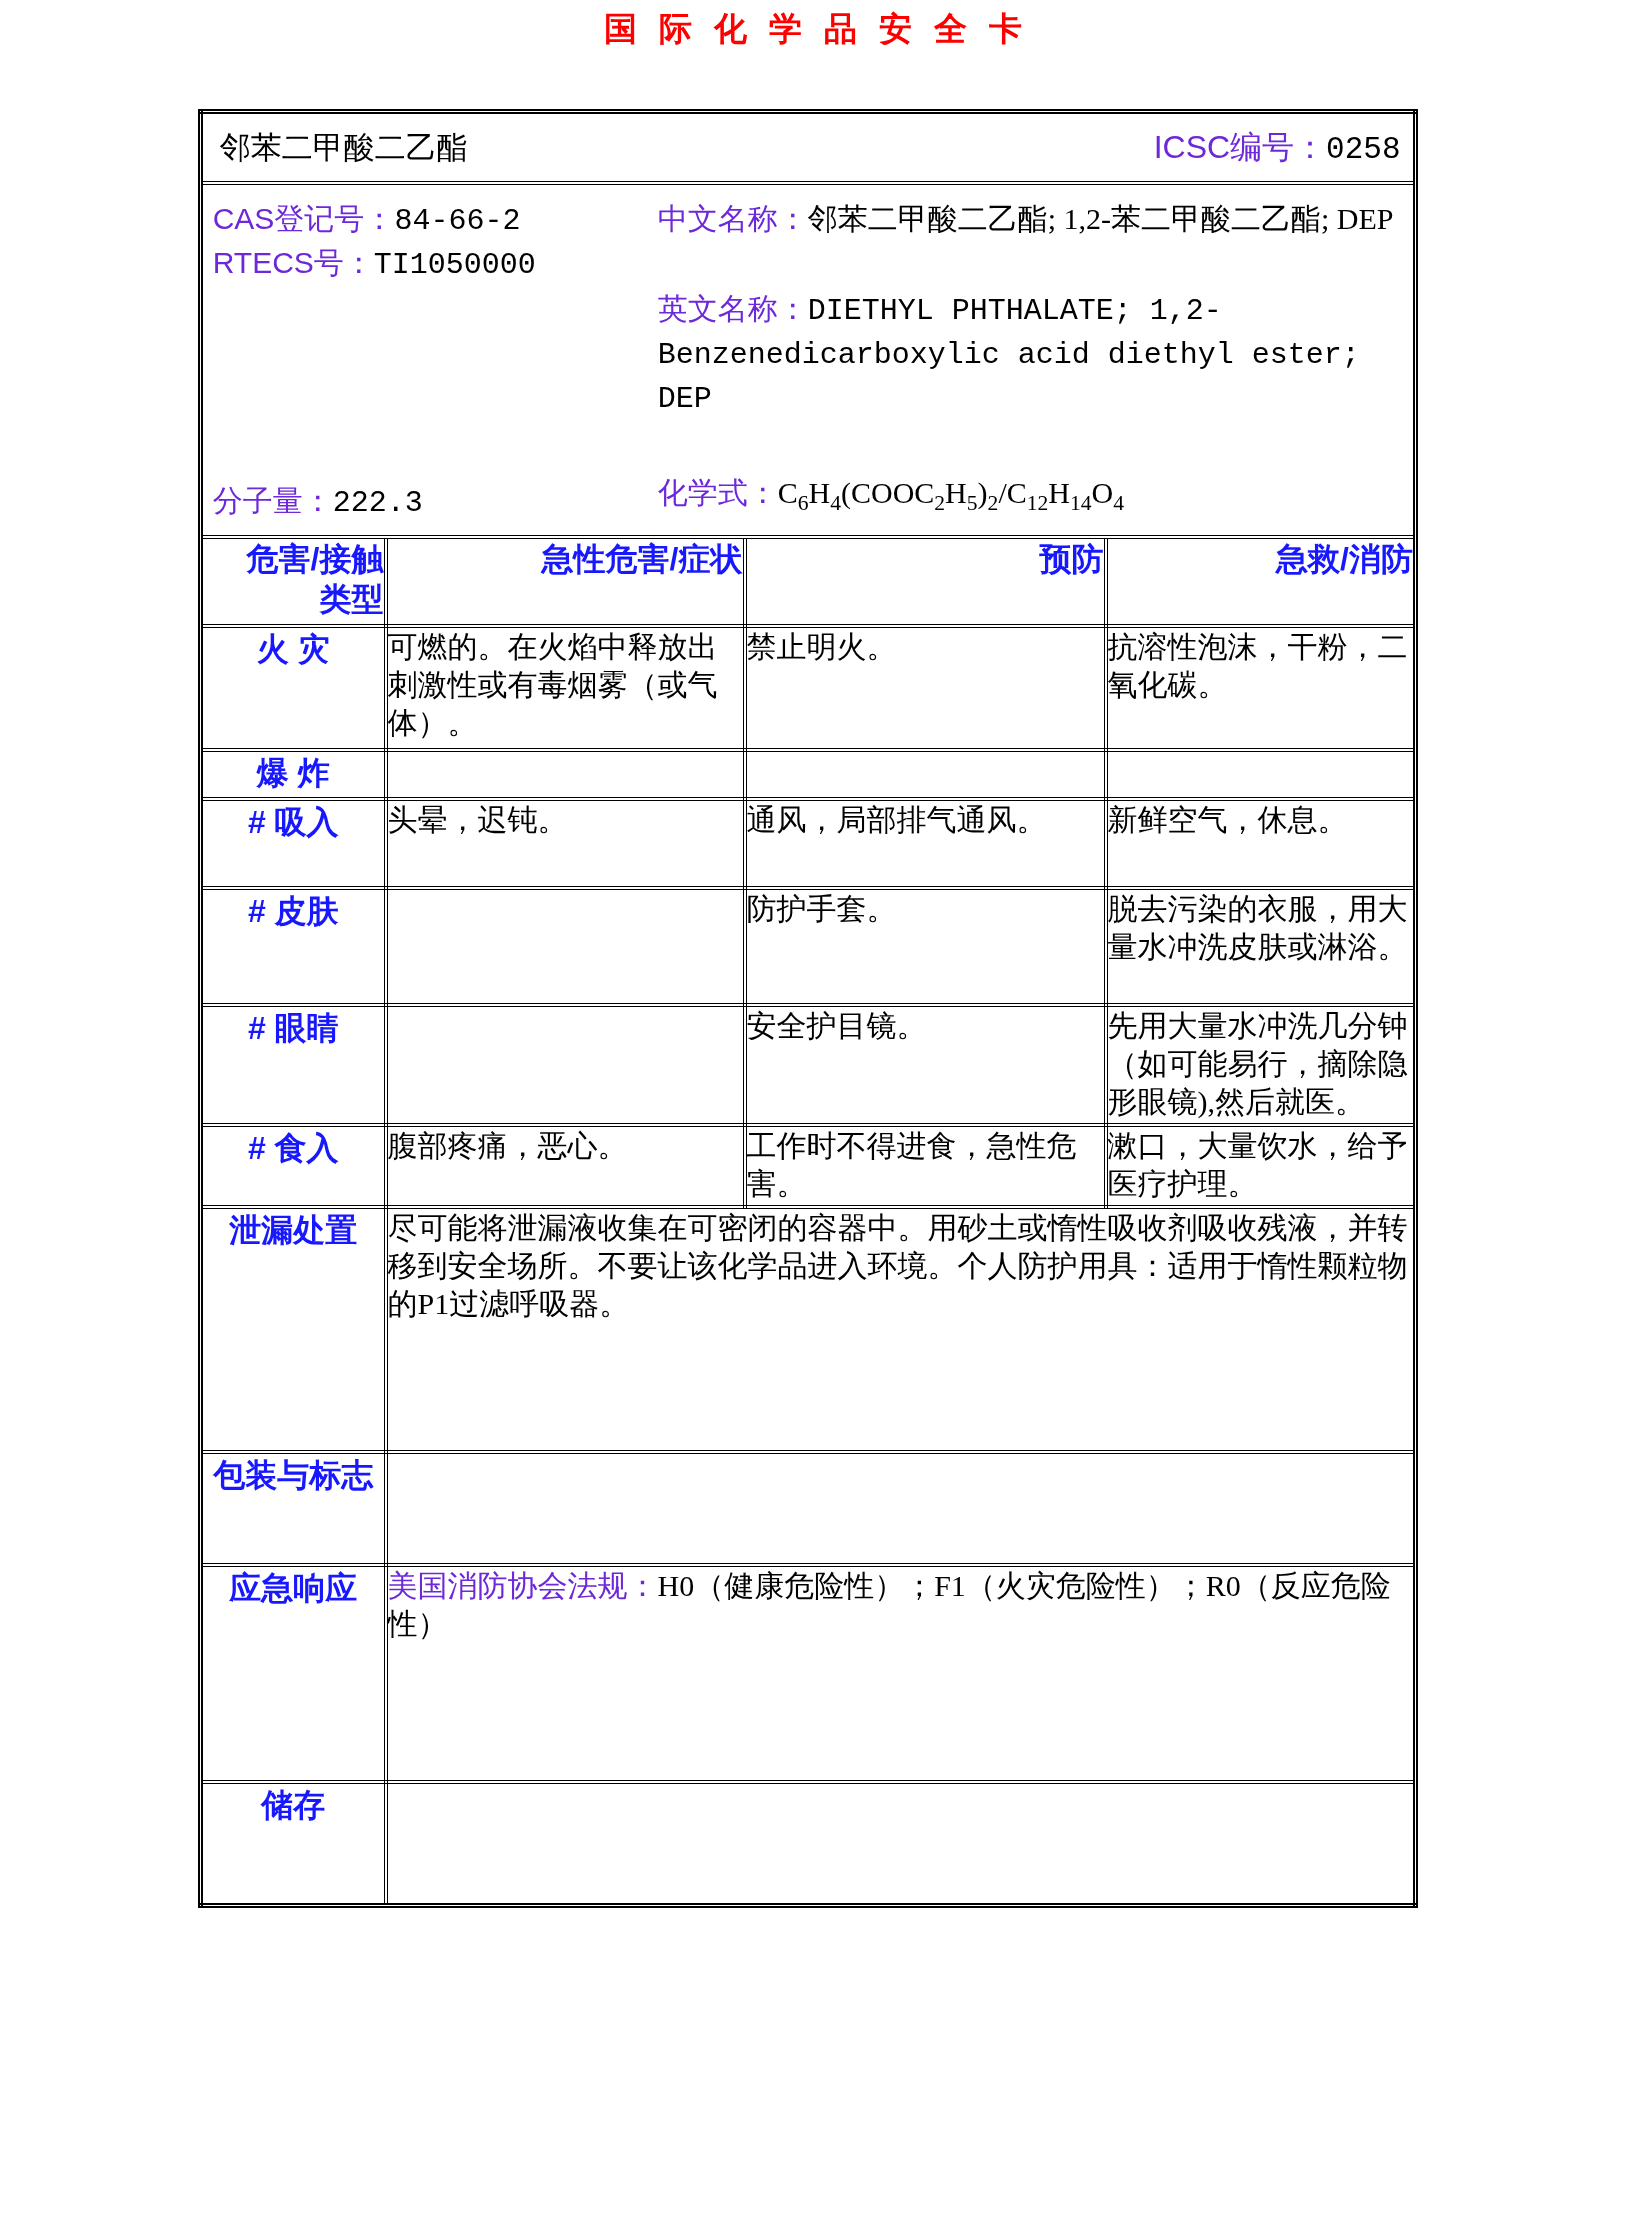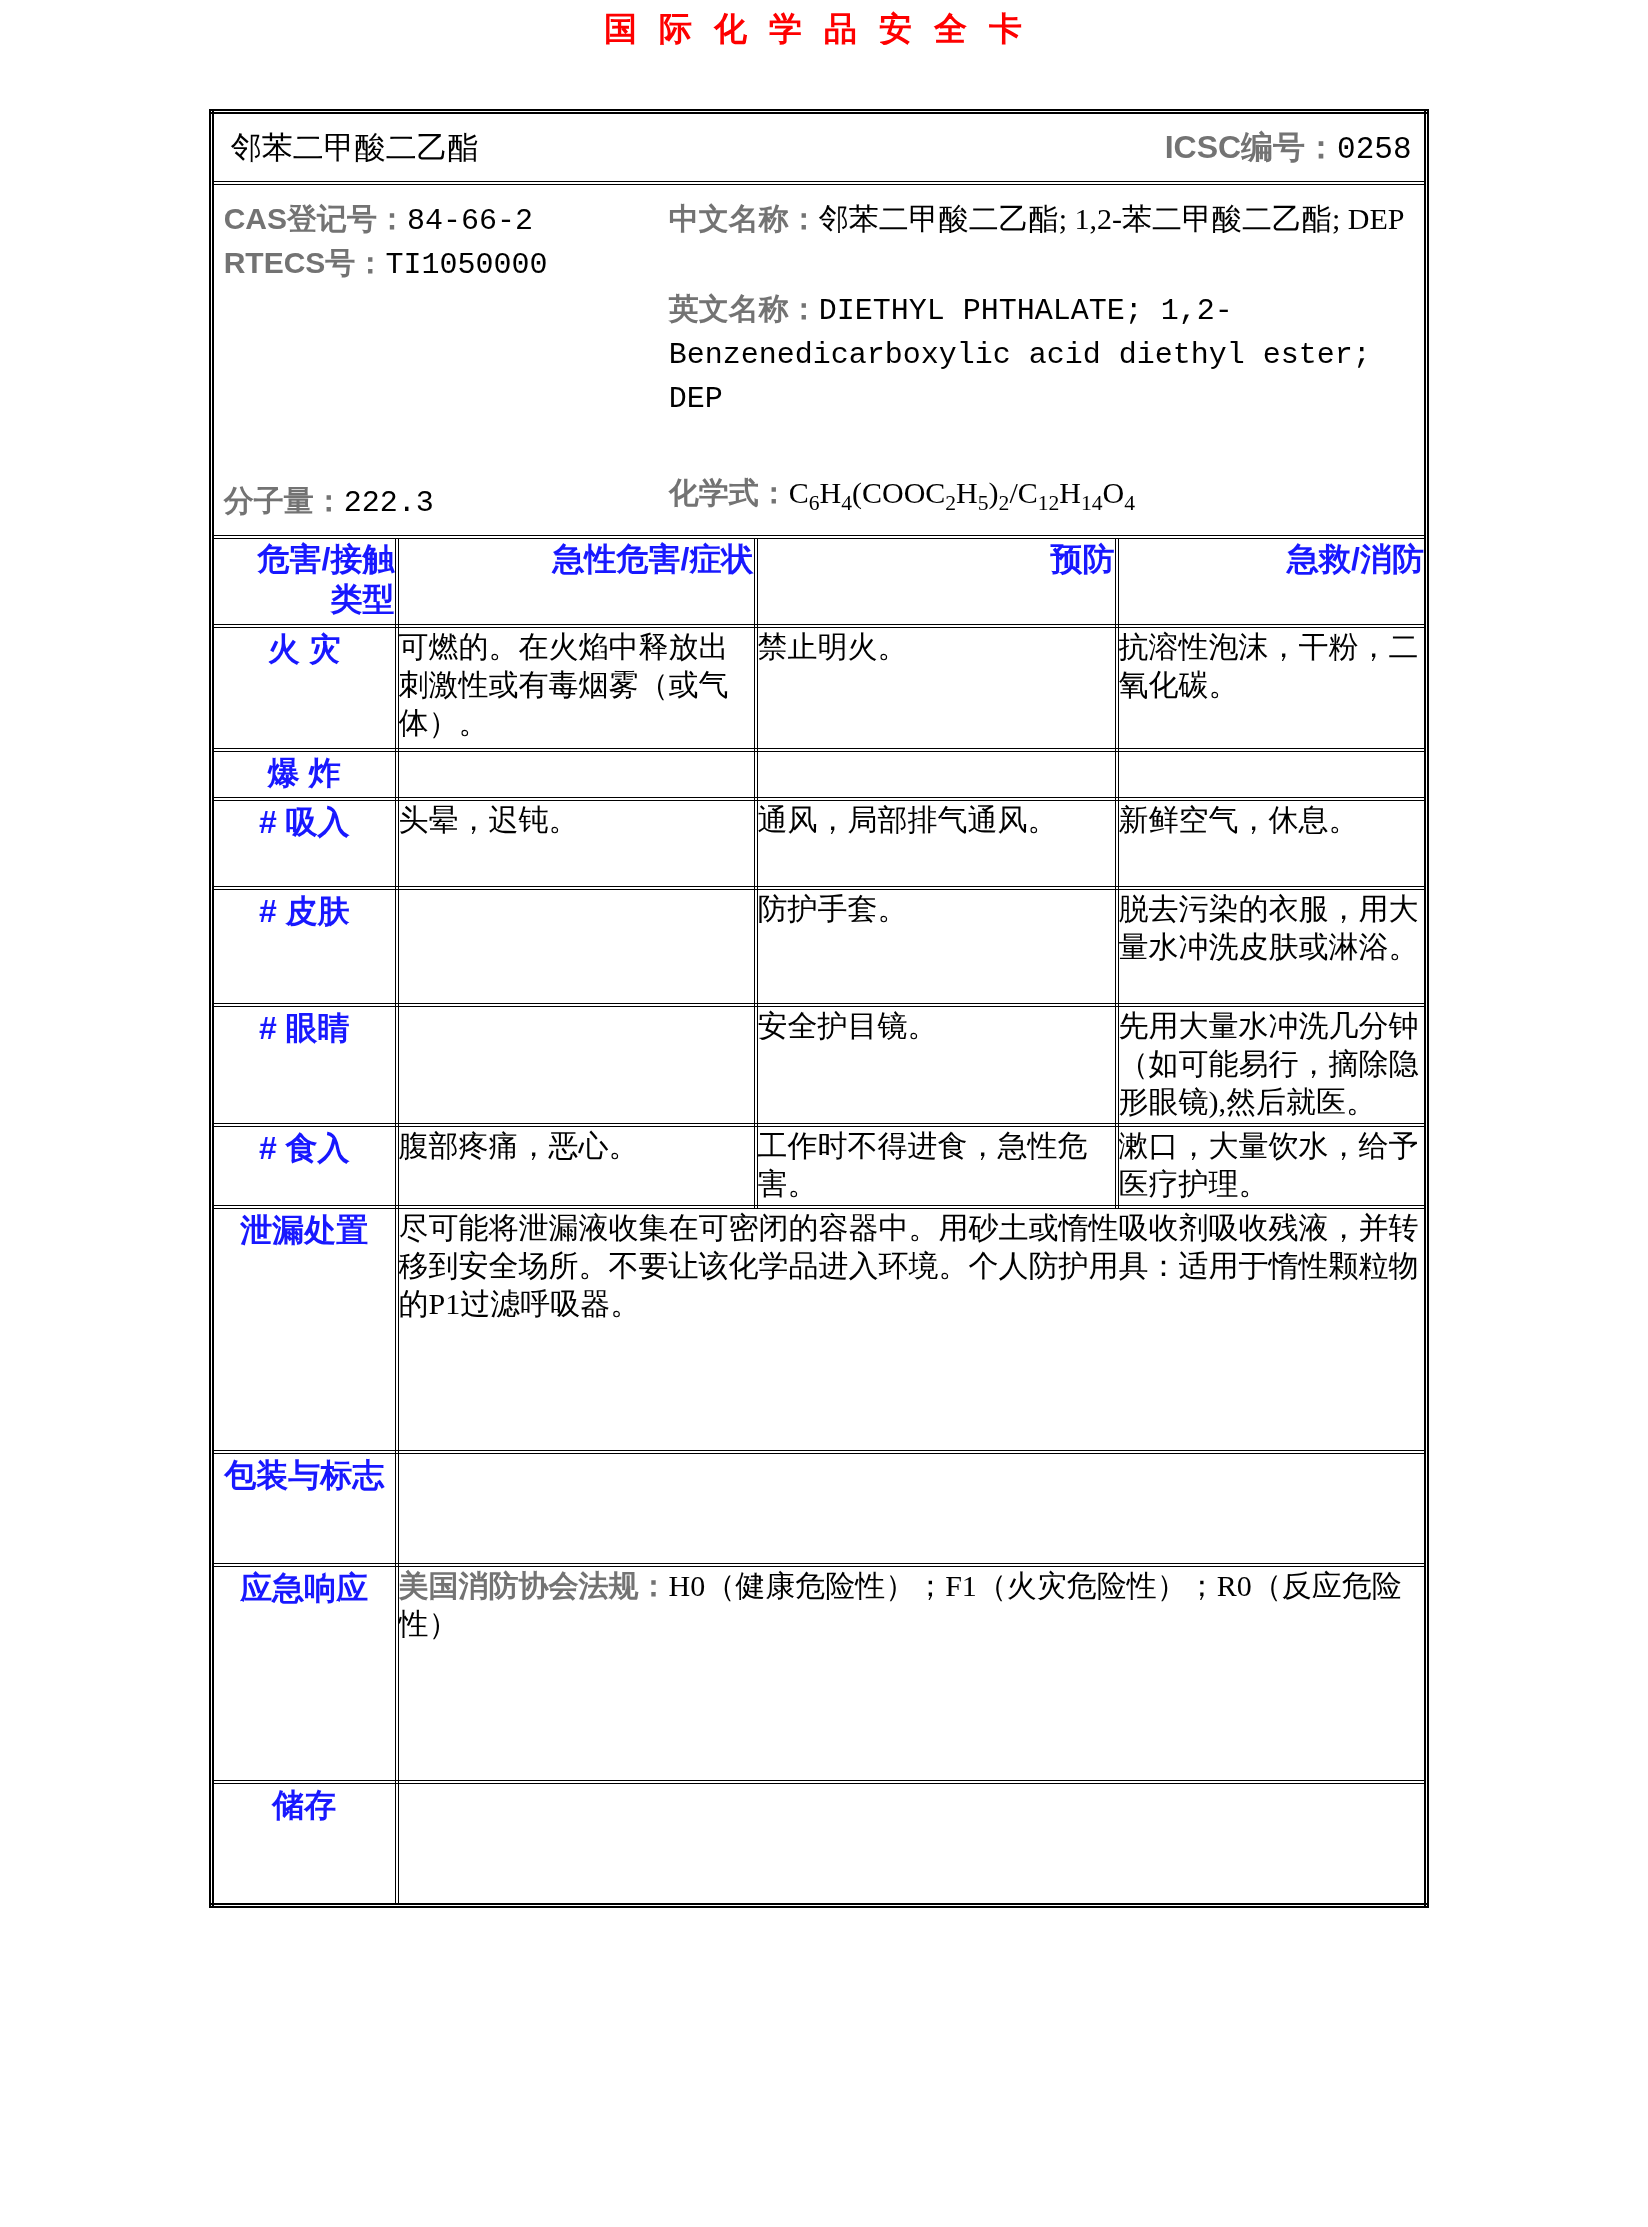--- a/index.html
+++ b/index.html
@@ -20,37 +20,37 @@
     text-align:center;
     font-family:"Liberation Serif",serif;
     font-weight:bold;
     font-size:33px;
     letter-spacing:22px;
     color:#fe0000;
     white-space:nowrap;
   }
   table.card{
     position:absolute;
-    left:209px;
+    left:198px;
     top:109px;
     width:1215px;
     border-collapse:collapse;
     table-layout:fixed;
     border:5.6px double #000;
   }
   table.card td{
     border:4.9px double #000;
     padding:0;
     vertical-align:top;
     overflow:hidden;
   }
   .blue{
-    color:#737373;
+    color:#6d28d9;
     font-family:"Liberation Sans",sans-serif;
-    font-weight:bold;
+    font-weight:normal;
   }
   .mono{font-family:"Liberation Mono",monospace;}
   .prewrap{white-space:pre-line;}
   
   .r1wrap{
     display:flex;
     align-items:center;
     justify-content:space-between;
     height:67px;
     padding:0 12.5px 0 16.7px;

